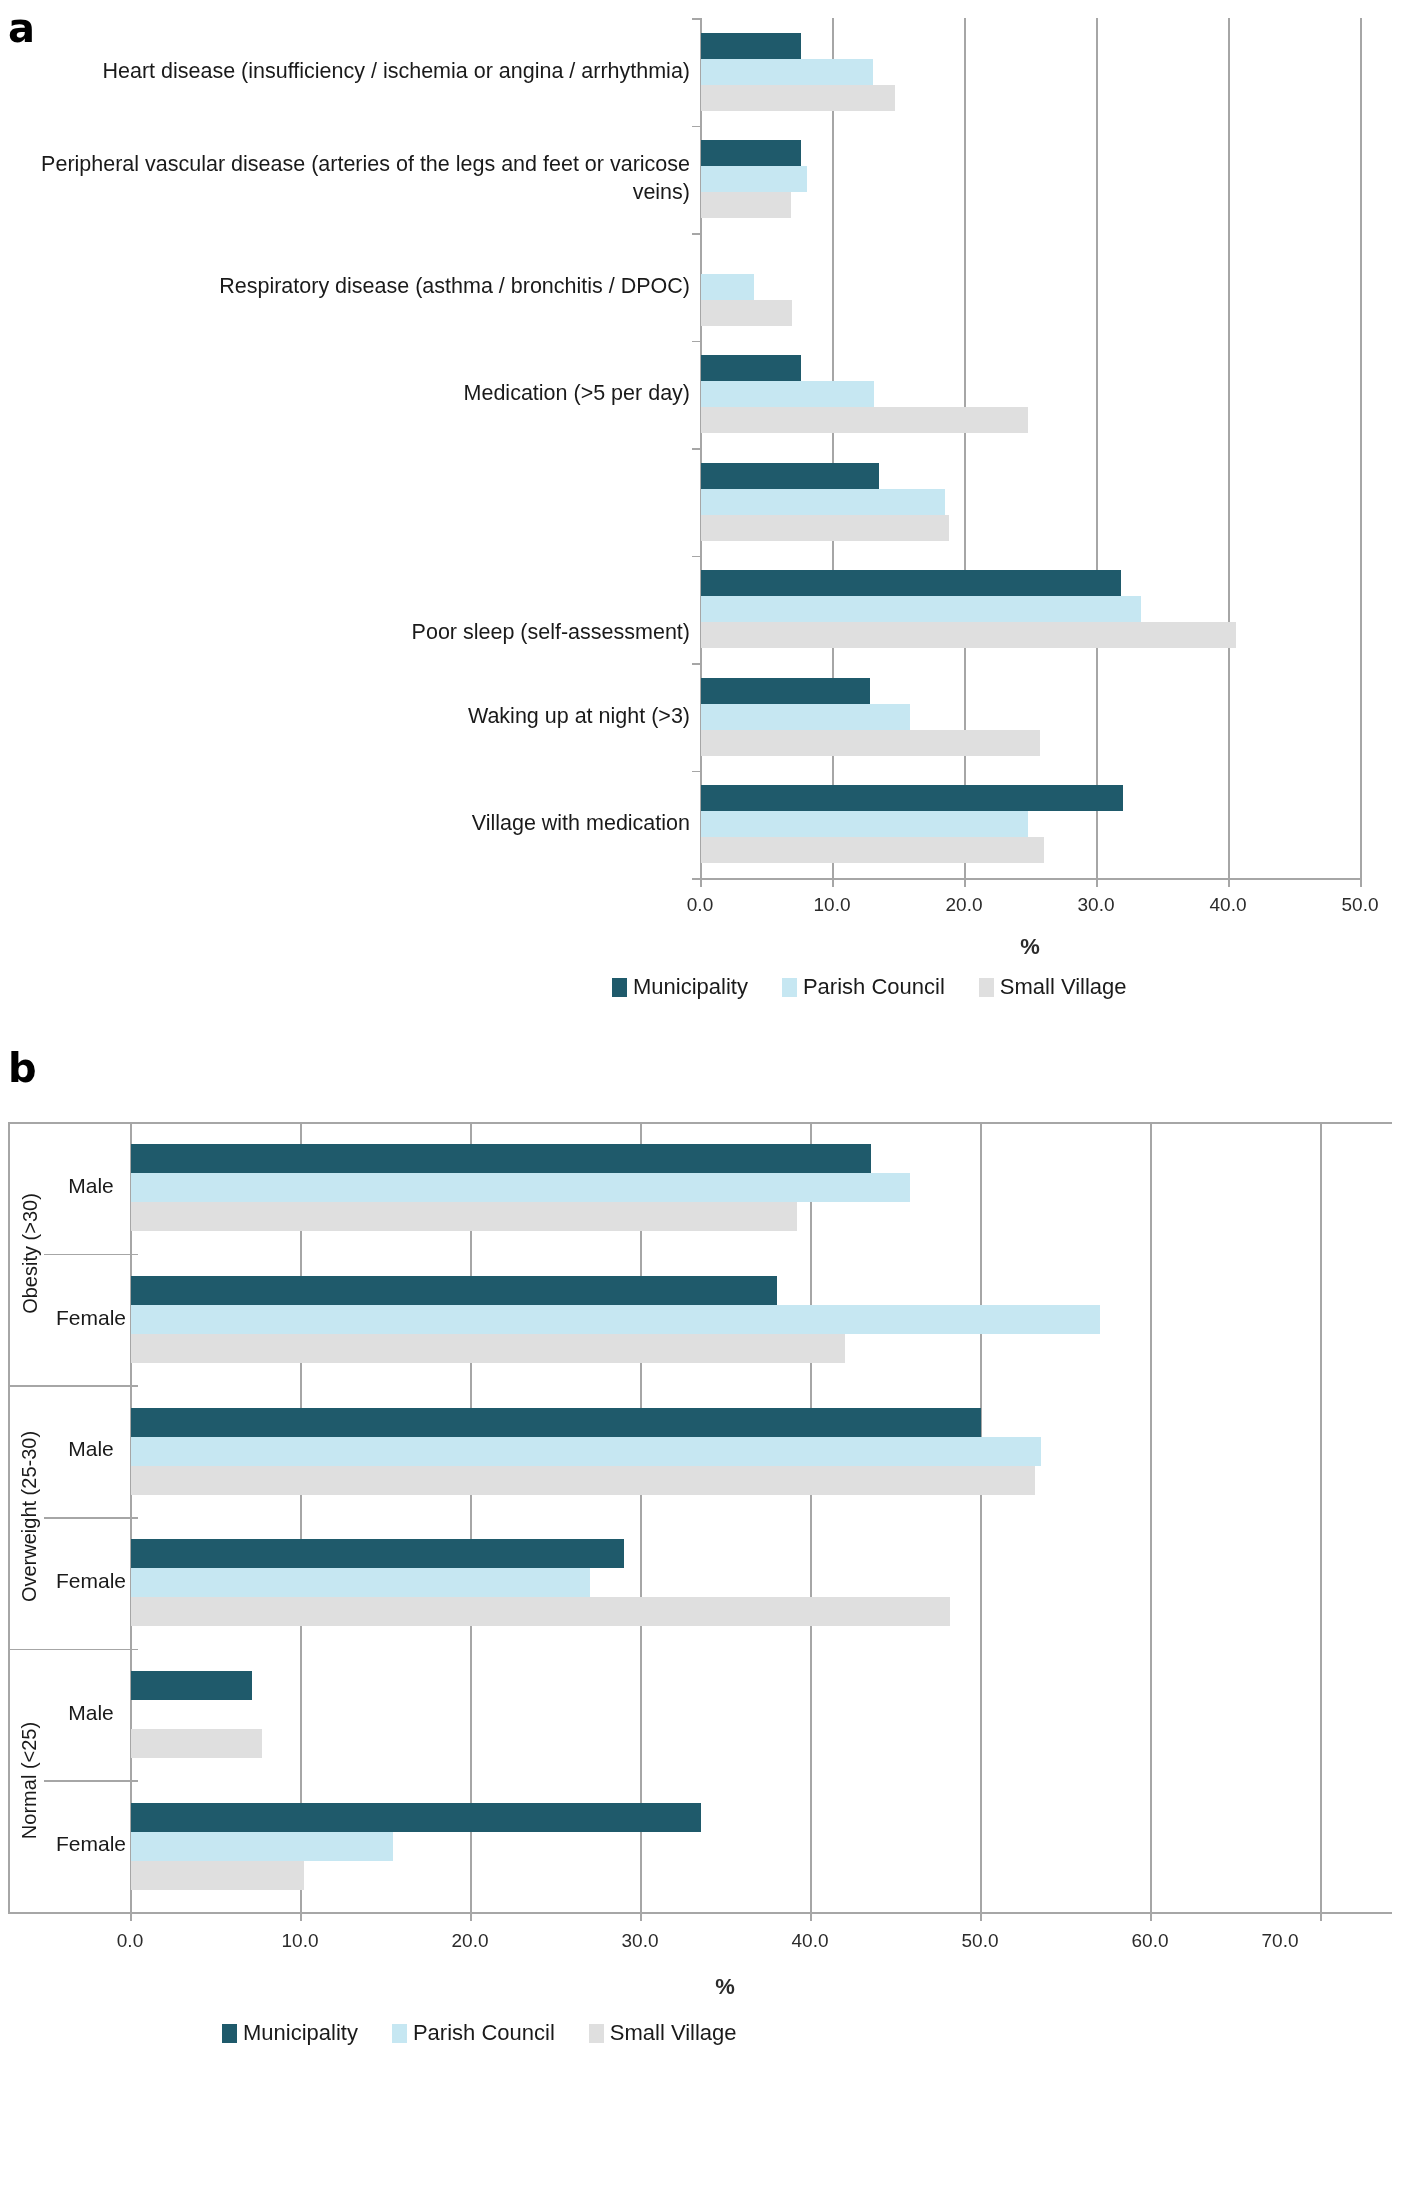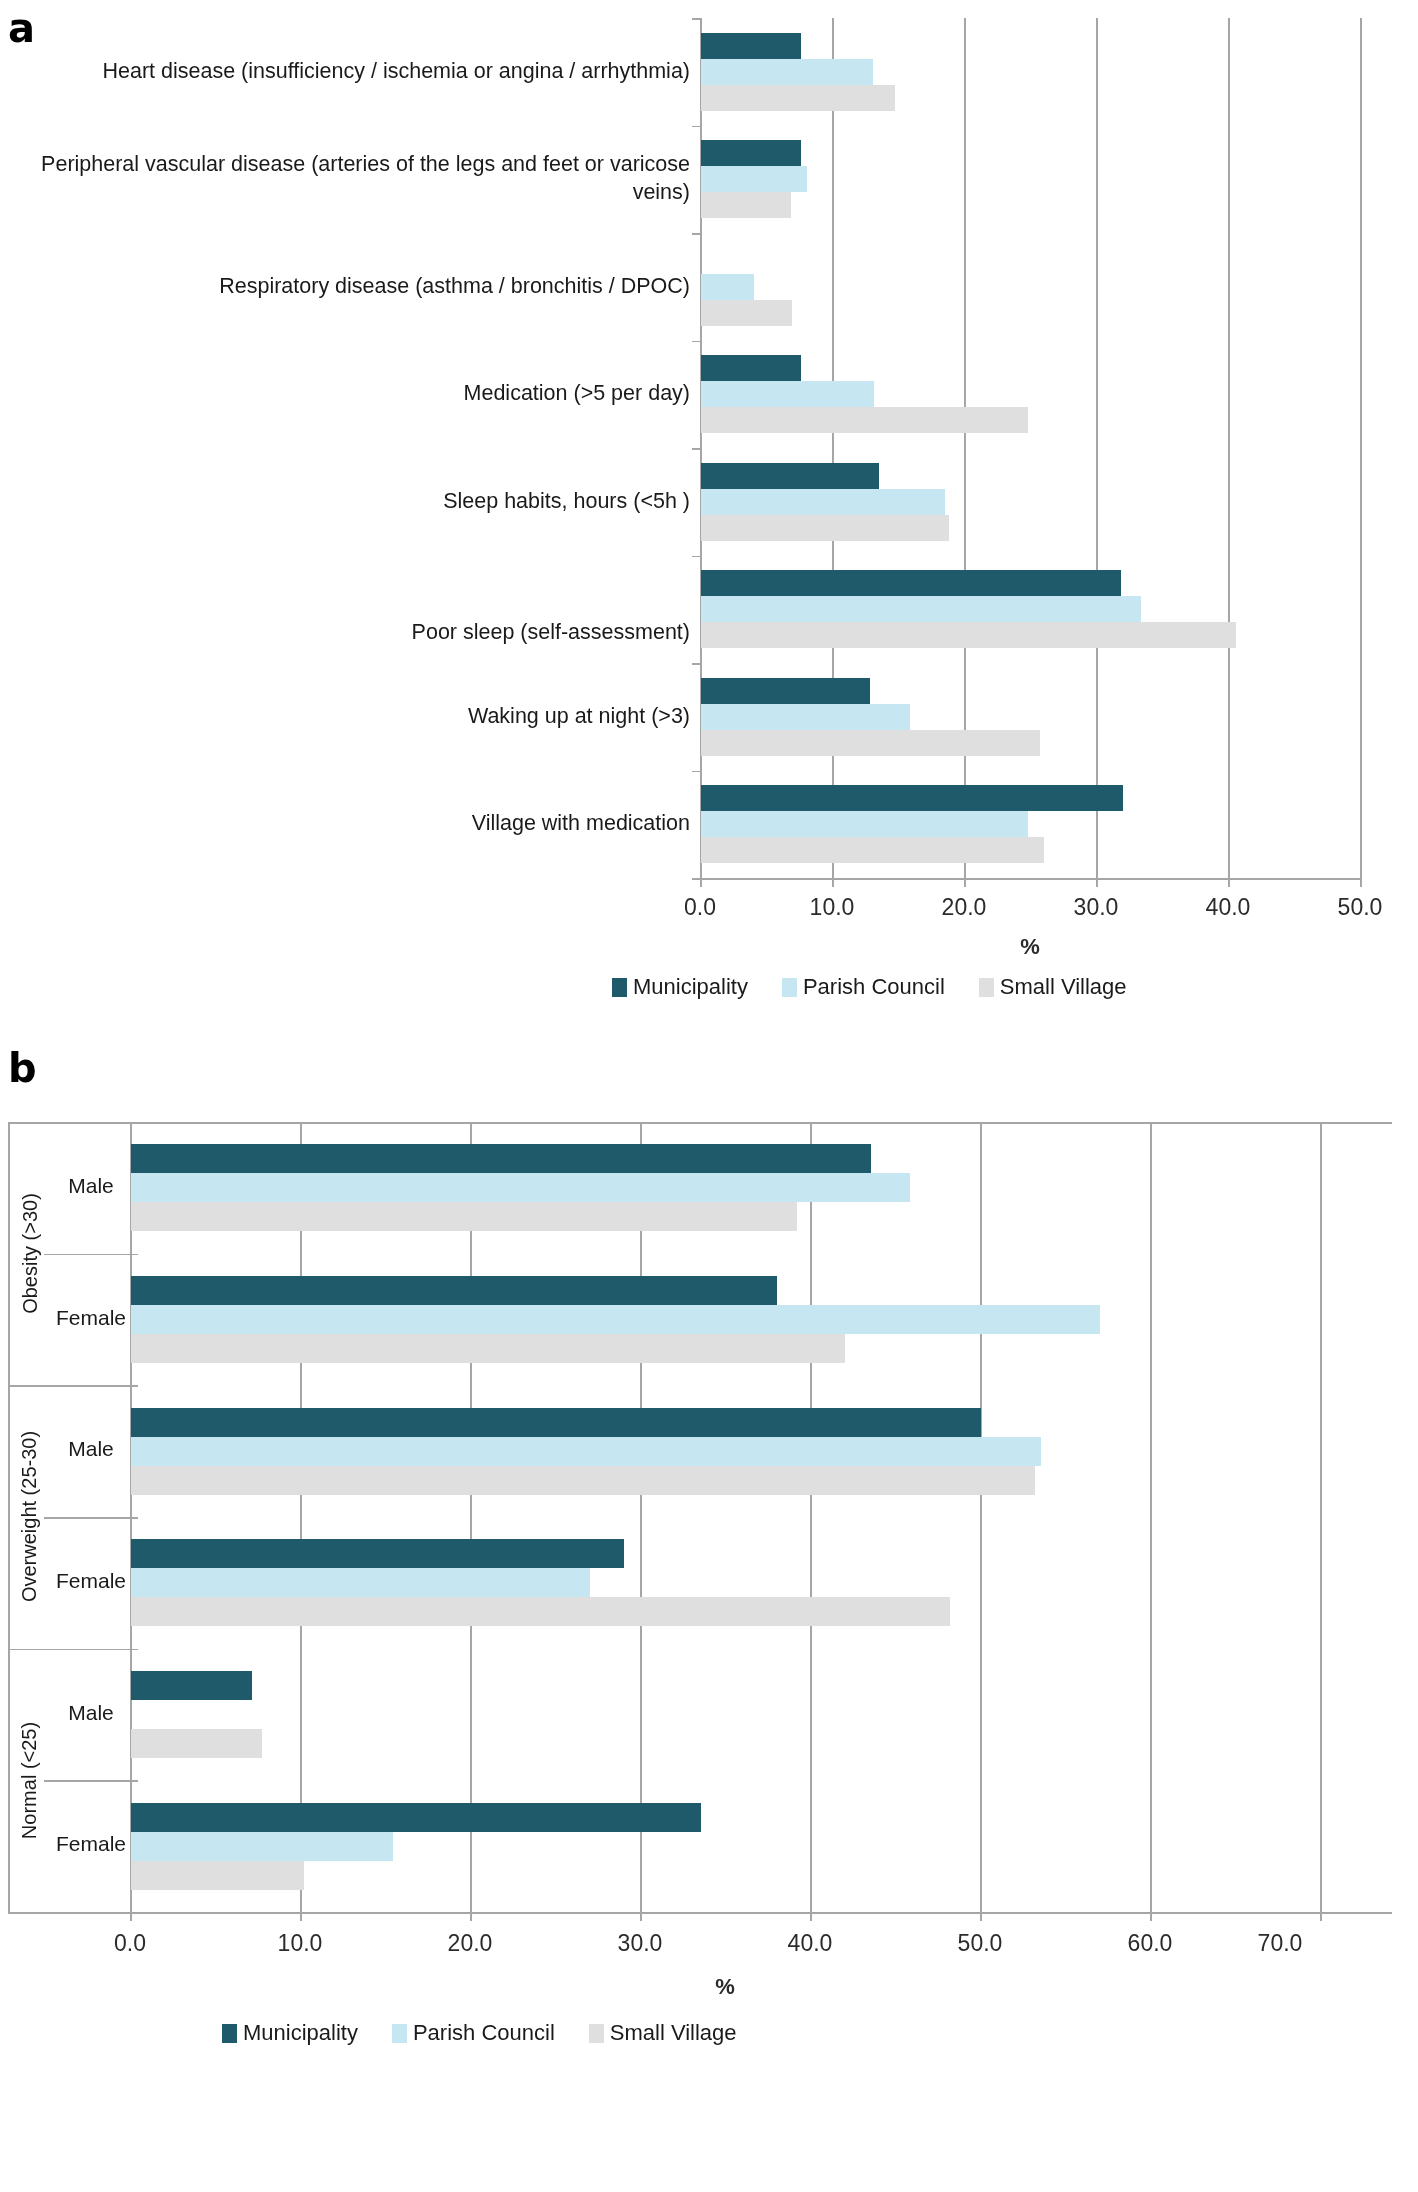--- a/index.html
+++ b/index.html
@@ -80,21 +80,21 @@
 
   .tick-v {
     position: absolute;
     width: 8px;
     height: 1.5px;
     background: #a6a6a6;
   }
 
   .xtick-label {
     position: absolute;
-    font-size: 23px;
+    font-size: 19px;
     color: #2b2b2b;
     text-align: left;
     transform: translateX(-50%);
     white-space: nowrap;
   }
   .axis-title {
     position: absolute;
     font-size: 22px;
     font-weight: bold;
     color: #2b2b2b;
@@ -168,21 +168,20 @@
 
 <div id="page">
 
   <div id="panel-a">
     <div class="panel-letter letter">a</div>
     <div class="a-labels" id="a-labels">
         <div class="a-cat-label" style="top: 0px; height: 107.5px; display: flex; align-items: center; justify-content: flex-end;">Heart disease (insufficiency / ischemia or angina / arrhythmia)</div>
         <div class="a-cat-label" style="top: 215px; height: 107.5px; display: flex; align-items: center; justify-content: flex-end;">Respiratory disease (asthma / bronchitis / DPOC)</div>
         <div class="a-cat-label" style="top: 107.5px; height: 107.5px; display: flex; align-items: center; justify-content: flex-end;">Peripheral vascular disease (arteries of the legs and feet or varicose veins)</div>
         <div class="a-cat-label" style="top: 322.5px; height: 107.5px; display: flex; align-items: center; justify-content: flex-end;">Medication (&gt;5 per day)</div>
-        <div class="a-cat-label" style="top: 430px; height: 107.5px; display: flex; align-items: center; justify-content: flex-end;">Sleep habits, hours (&lt;5h )</div>
         <div class="a-cat-label" style="top: 561px; height: 107.5px; display: flex; align-items: center; justify-content: flex-end;">Poor sleep (self-assessment)</div>
         <div class="a-cat-label" style="top: 645px; height: 107.5px; display: flex; align-items: center; justify-content: flex-end;">Waking up at night (&gt;3)</div>
         <div class="a-cat-label" style="top: 752.5px; height: 107.5px; display: flex; align-items: center; justify-content: flex-end;">Village with medication</div>
       </div>
     <div class="a-plot" id="a-plot">
         <div class="axisline-v" style="left: 0px;"></div>
         <div class="gridline" style="left: 132px;"></div>
         <div class="gridline" style="left: 264px;"></div>
         <div class="gridline" style="left: 396px;"></div>
         <div class="gridline" style="left: 528px;"></div>

